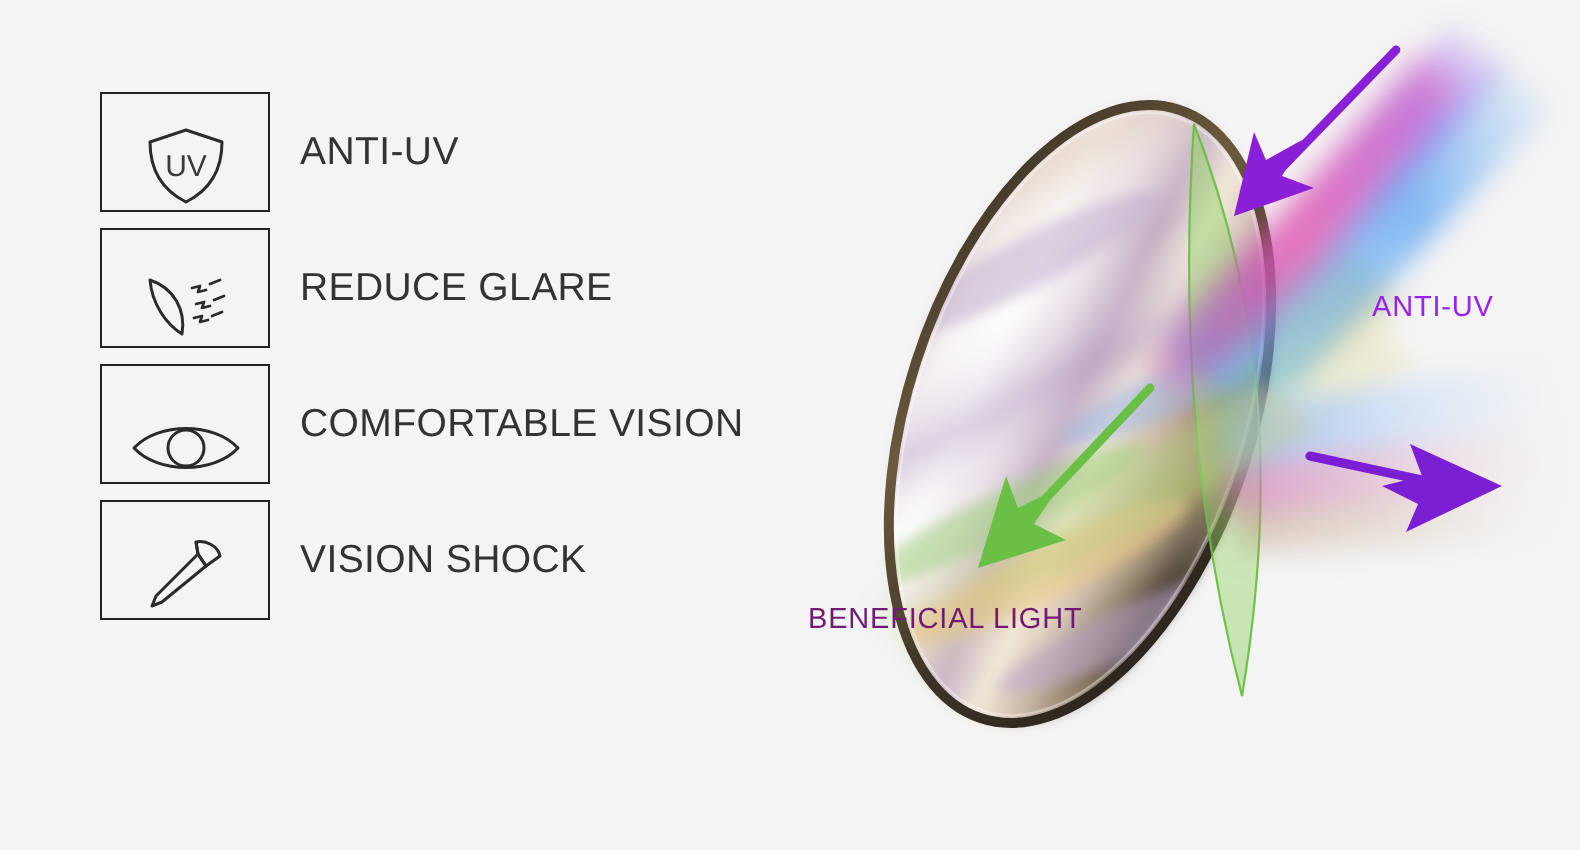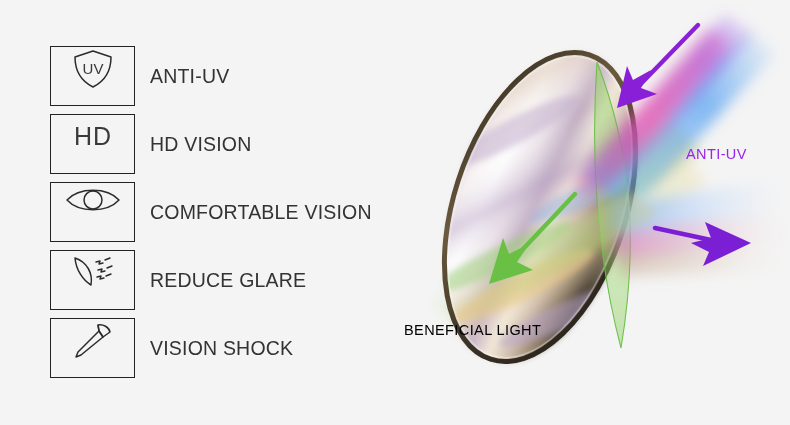--- a/index.html
+++ b/index.html
@@ -32,21 +32,21 @@
     height: 52px;
     margin-bottom: 16px;
   }
   .feature-icon-box {
     width: 85px;
     height: 60px;
     border: 1.6px solid #222222;
     box-sizing: border-box;
     background: #f4f4f4;
     display: flex;
-    align-items: flex-start;
+    align-items: flex-end;
     justify-content: center;
     flex: 0 0 auto;
   }
   .feature-icon-box svg { display: block; }
   .feature-label {
     margin-left: 15px;
     font-size: 19.5px;
     letter-spacing: 0.2px;
     color: #333333;
     white-space: nowrap;
@@ -79,77 +79,69 @@
     letter-spacing: 0.4px;
     white-space: nowrap;
   }
   #label-anti-uv {
     left: 686px;
     top: 146px;
     color: #9922ee;
   }
   #label-beneficial {
     left: 404px;
-    top: 322px;
-    color: #000000;
+    top: 302px;
+    color: #701a75;
   }
 </style>
 </head>
 <body>
 
 <div id="stage">
 
   <div id="feature-list">
 
     <div class="feature-row">
       <div class="feature-icon-box">
         <svg width="52" height="44" viewBox="0 0 52 44">
           <path d="M26 4 L44 10 C44 24 38 34 26 40 C14 34 8 24 8 10 Z" fill="none" stroke="#2b2b2b" stroke-width="1.5" stroke-linejoin="round"></path>
           <text class="uv-text" x="26" y="27" text-anchor="middle">UV</text>
         </svg>
       </div>
       <div class="feature-label">ANTI-UV</div>
     </div>
 
-    <div class="feature-row">
-      <div class="feature-icon-box">
-        <svg width="60" height="40" viewBox="0 0 60 40">
-          <text class="hd-text" x="30" y="30" text-anchor="middle">HD</text>
-        </svg>
-      </div>
-      <div class="feature-label">HD VISION</div>
-    </div>
-
-    <div class="feature-row">
-      <div class="feature-icon-box">
-        <svg width="60" height="34" viewBox="0 0 60 34">
-          <path d="M4 17 C16 4 44 4 56 17 C44 30 16 30 4 17 Z" fill="none" stroke="#2b2b2b" stroke-width="1.5" stroke-linejoin="round"></path>
-          <circle cx="30" cy="17" r="9" fill="none" stroke="#2b2b2b" stroke-width="1.5"></circle>
-        </svg>
-      </div>
-      <div class="feature-label">COMFORTABLE VISION</div>
-    </div>
 
     <div class="feature-row">
       <div class="feature-icon-box">
         <svg width="56" height="40" viewBox="0 0 56 40">
           <path d="M10 7 C22 11 28 22 26 34 C18 29 11 19 10 7 Z" fill="none" stroke="#2b2b2b" stroke-width="1.5" stroke-linejoin="round"></path>
           <path d="M31 11 l4 -1 l-1 3 l4 -1" fill="none" stroke="#2b2b2b" stroke-width="1.4" stroke-linecap="round" stroke-linejoin="round"></path>
           <path d="M33 19 l4 -1 l-1 3 l4 -1" fill="none" stroke="#2b2b2b" stroke-width="1.4" stroke-linecap="round" stroke-linejoin="round"></path>
           <path d="M32 26 l4 -1 l-1 3 l4 -1" fill="none" stroke="#2b2b2b" stroke-width="1.4" stroke-linecap="round" stroke-linejoin="round"></path>
           <path d="M40 9 l5 -2" stroke="#2b2b2b" stroke-width="1.4" stroke-linecap="round"></path>
           <path d="M42 17 l5 -2" stroke="#2b2b2b" stroke-width="1.4" stroke-linecap="round"></path>
           <path d="M41 25 l5 -2" stroke="#2b2b2b" stroke-width="1.4" stroke-linecap="round"></path>
         </svg>
       </div>
       <div class="feature-label">REDUCE GLARE</div>
     </div>
 
     <div class="feature-row">
       <div class="feature-icon-box">
+        <svg width="60" height="34" viewBox="0 0 60 34">
+          <path d="M4 17 C16 4 44 4 56 17 C44 30 16 30 4 17 Z" fill="none" stroke="#2b2b2b" stroke-width="1.5" stroke-linejoin="round"></path>
+          <circle cx="30" cy="17" r="9" fill="none" stroke="#2b2b2b" stroke-width="1.5"></circle>
+        </svg>
+      </div>
+      <div class="feature-label">COMFORTABLE VISION</div>
+    </div>
+
+    <div class="feature-row">
+      <div class="feature-icon-box">
         <svg width="50" height="44" viewBox="0 0 50 44">
           <path d="M30 6 C35 5 41 8 42 13 L35 18 L31 12 Z" fill="none" stroke="#2b2b2b" stroke-width="1.5" stroke-linejoin="round"></path>
           <path d="M31 12 L35 18 L13 36 L8 38 L10 33 Z" fill="none" stroke="#2b2b2b" stroke-width="1.5" stroke-linejoin="round"></path>
           <path d="M30 6 L31 12" fill="none" stroke="#2b2b2b" stroke-width="1.5"></path>
         </svg>
       </div>
       <div class="feature-label">VISION SHOCK</div>
     </div>
   </div>
 

